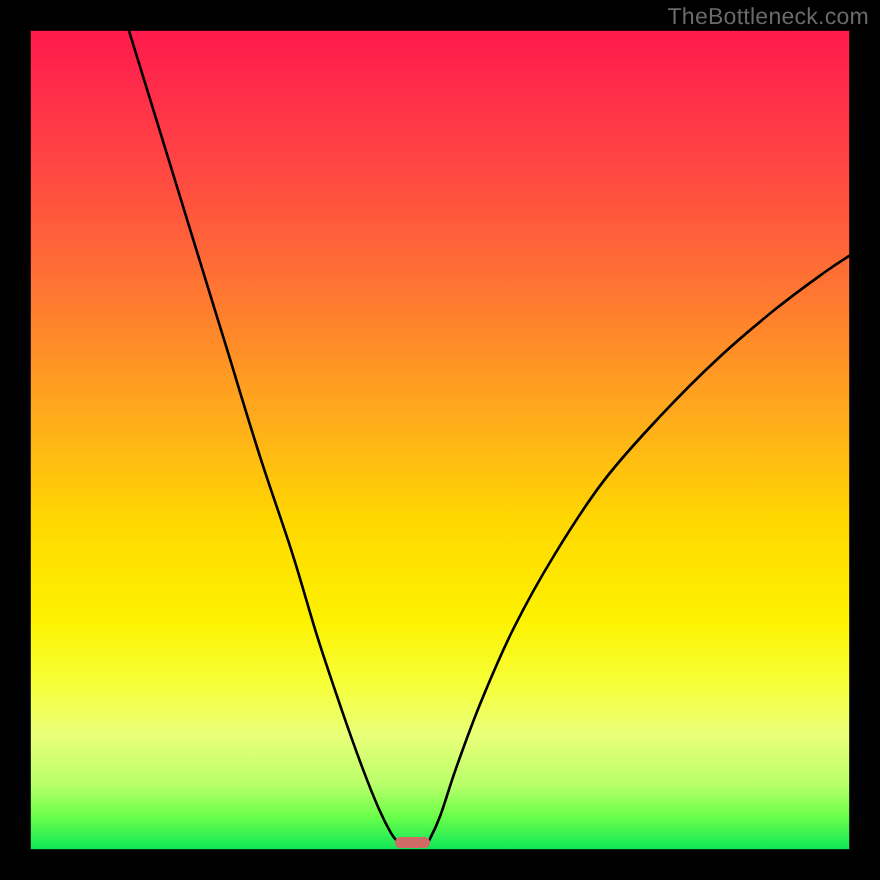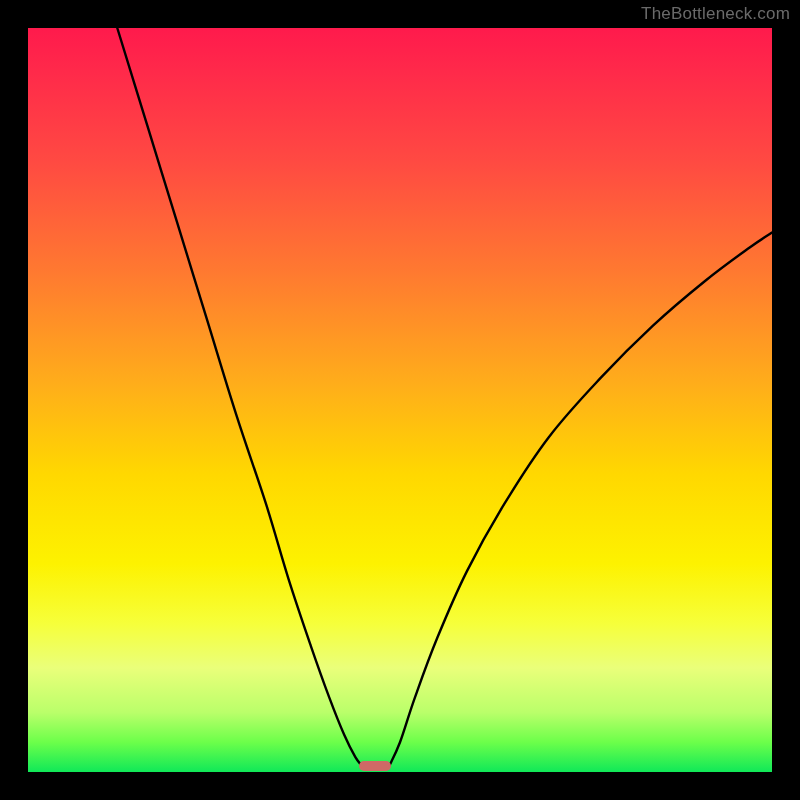--- a/index.html
+++ b/index.html
@@ -38,21 +38,21 @@
       #baff6a 92%,
       #6cff4a 96%,
       #10e858 100%
     );
   }
   .watermark {
     position: absolute;
     top: 4px;
     right: 10px;
     color: #6a6a6a;
-    font-size: 17px;
+    font-size: 21px;
     font-weight: 500;
     letter-spacing: 0.2px;
     user-select: none;
   }
   svg.curves {
     position: absolute;
     left: 0;
     top: 0;
     width: 744px;
     height: 744px;

